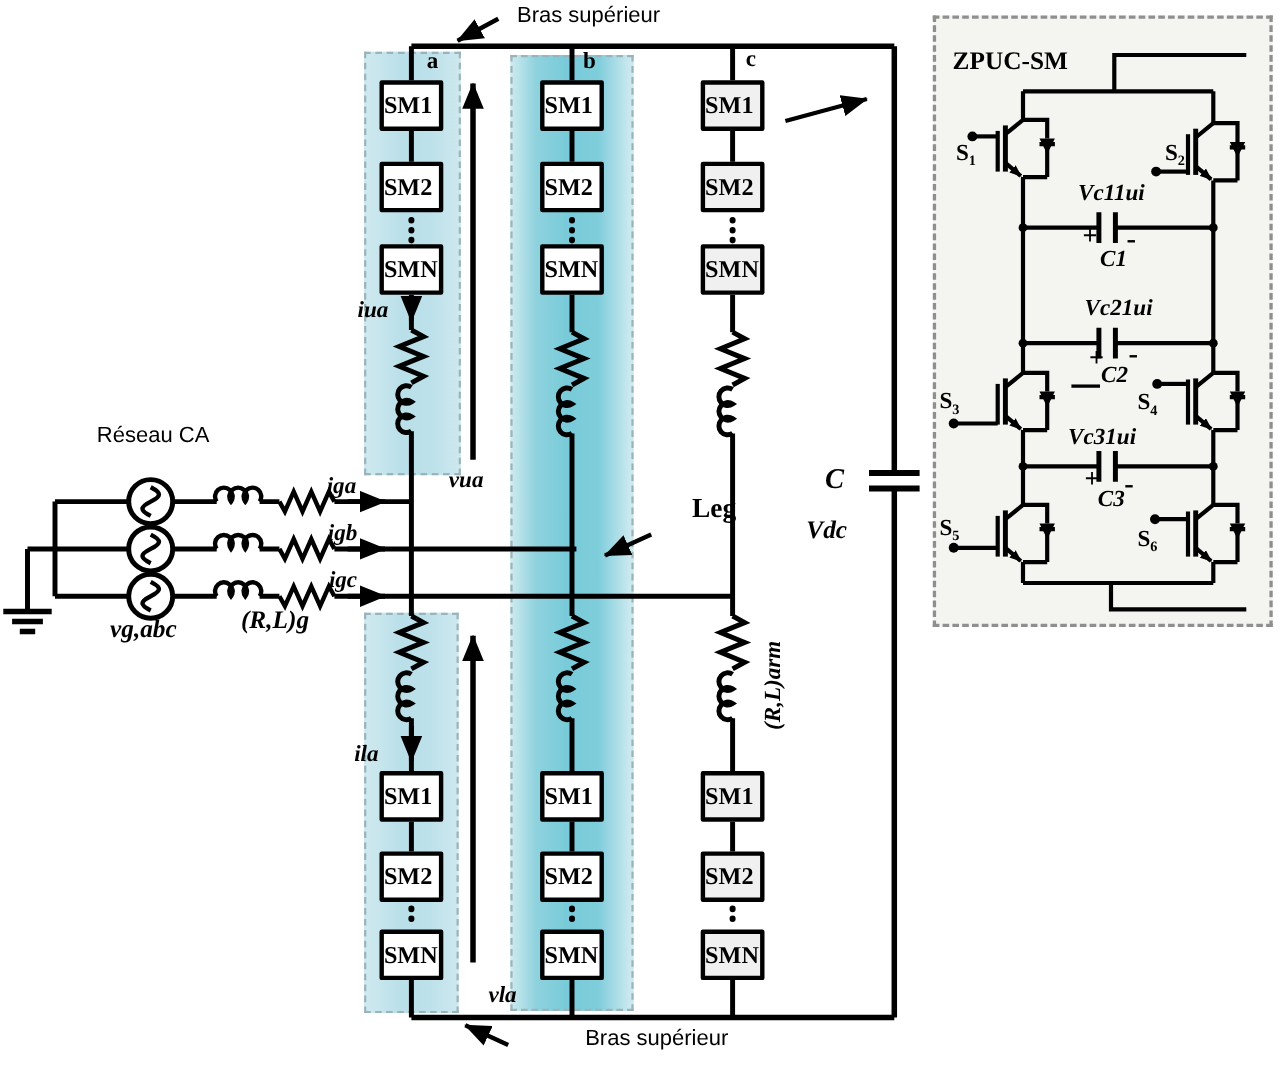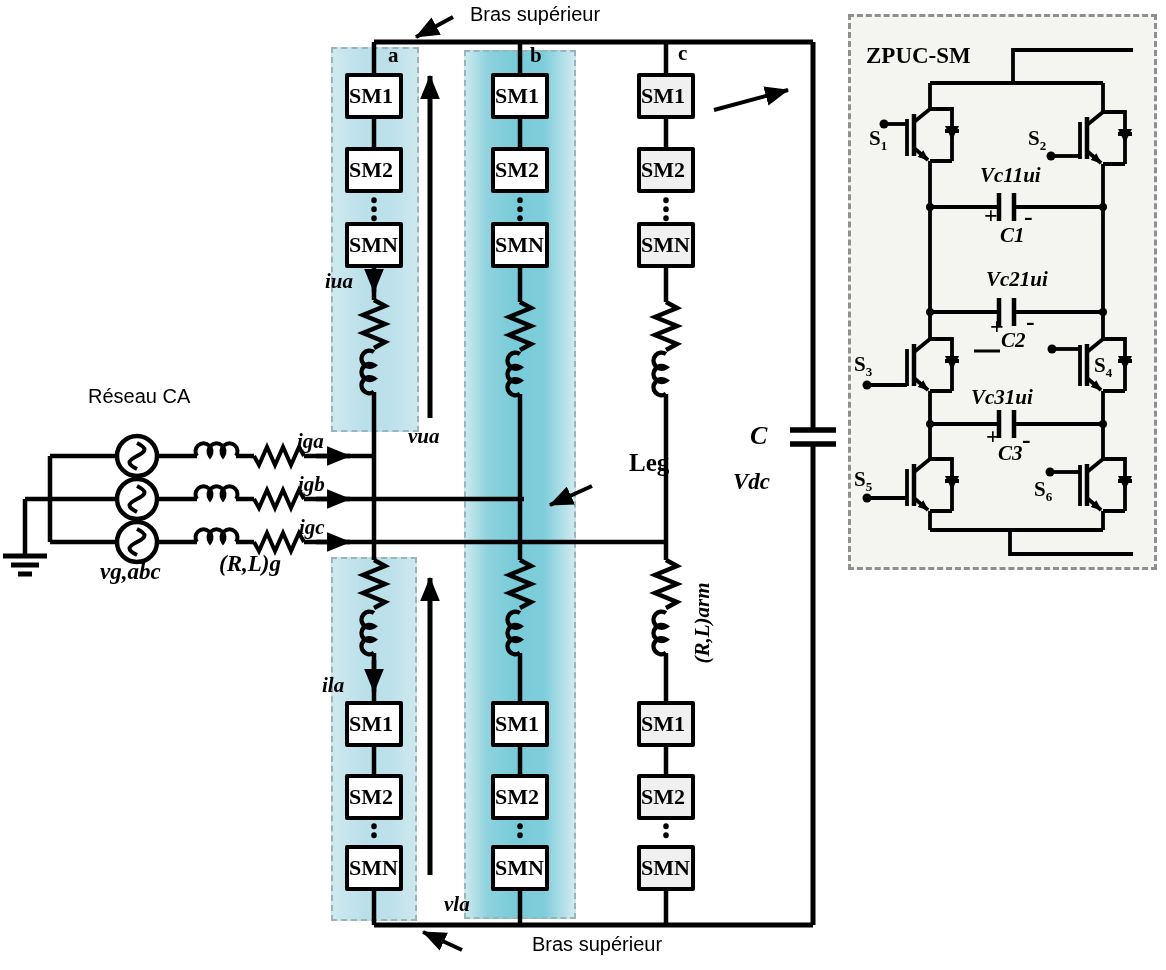--- a/index.html
+++ b/index.html
@@ -301,19 +301,19 @@
   <div class="lbl bitalic" style="left:1001px;top:329px;">C2</div>
   <div class="lbl bitalic" style="left:998px;top:442px;">C3</div>
   <div class="lbl bserif" style="left:984px;top:203px;font-size:24px;">+</div>
   <div class="lbl bserif" style="left:1024px;top:203px;font-size:26px;">-</div>
   <div class="lbl bserif" style="left:990px;top:314px;font-size:24px;">+</div>
   <div class="lbl bserif" style="left:1026px;top:308px;font-size:26px;">-</div>
   <div class="lbl bserif" style="left:986px;top:424px;font-size:24px;">+</div>
   <div class="lbl bserif" style="left:1022px;top:426px;font-size:26px;">-</div>
 
   <div class="lbl bserif" style="left:869px;top:127px;"><span>S</span><sub class="sub">1</sub></div>
-  <div class="lbl bserif" style="left:1028px;top:127px;"><span>S</span><sub class="sub">2</sub></div>
+  <div class="lbl bserif" style="left:1059px;top:127px;"><span>S</span><sub class="sub">2</sub></div>
   <div class="lbl bserif" style="left:854px;top:353px;"><span>S</span><sub class="sub">3</sub></div>
-  <div class="lbl bserif" style="left:1094px;top:354px;"><span>S</span><sub class="sub">4</sub></div>
+  <div class="lbl bserif" style="left:1034px;top:354px;"><span>S</span><sub class="sub">4</sub></div>
   <div class="lbl bserif" style="left:854px;top:468px;"><span>S</span><sub class="sub">5</sub></div>
   <div class="lbl bserif" style="left:1034px;top:478px;"><span>S</span><sub class="sub">6</sub></div>
 
 </div>
 
 </body></html>

